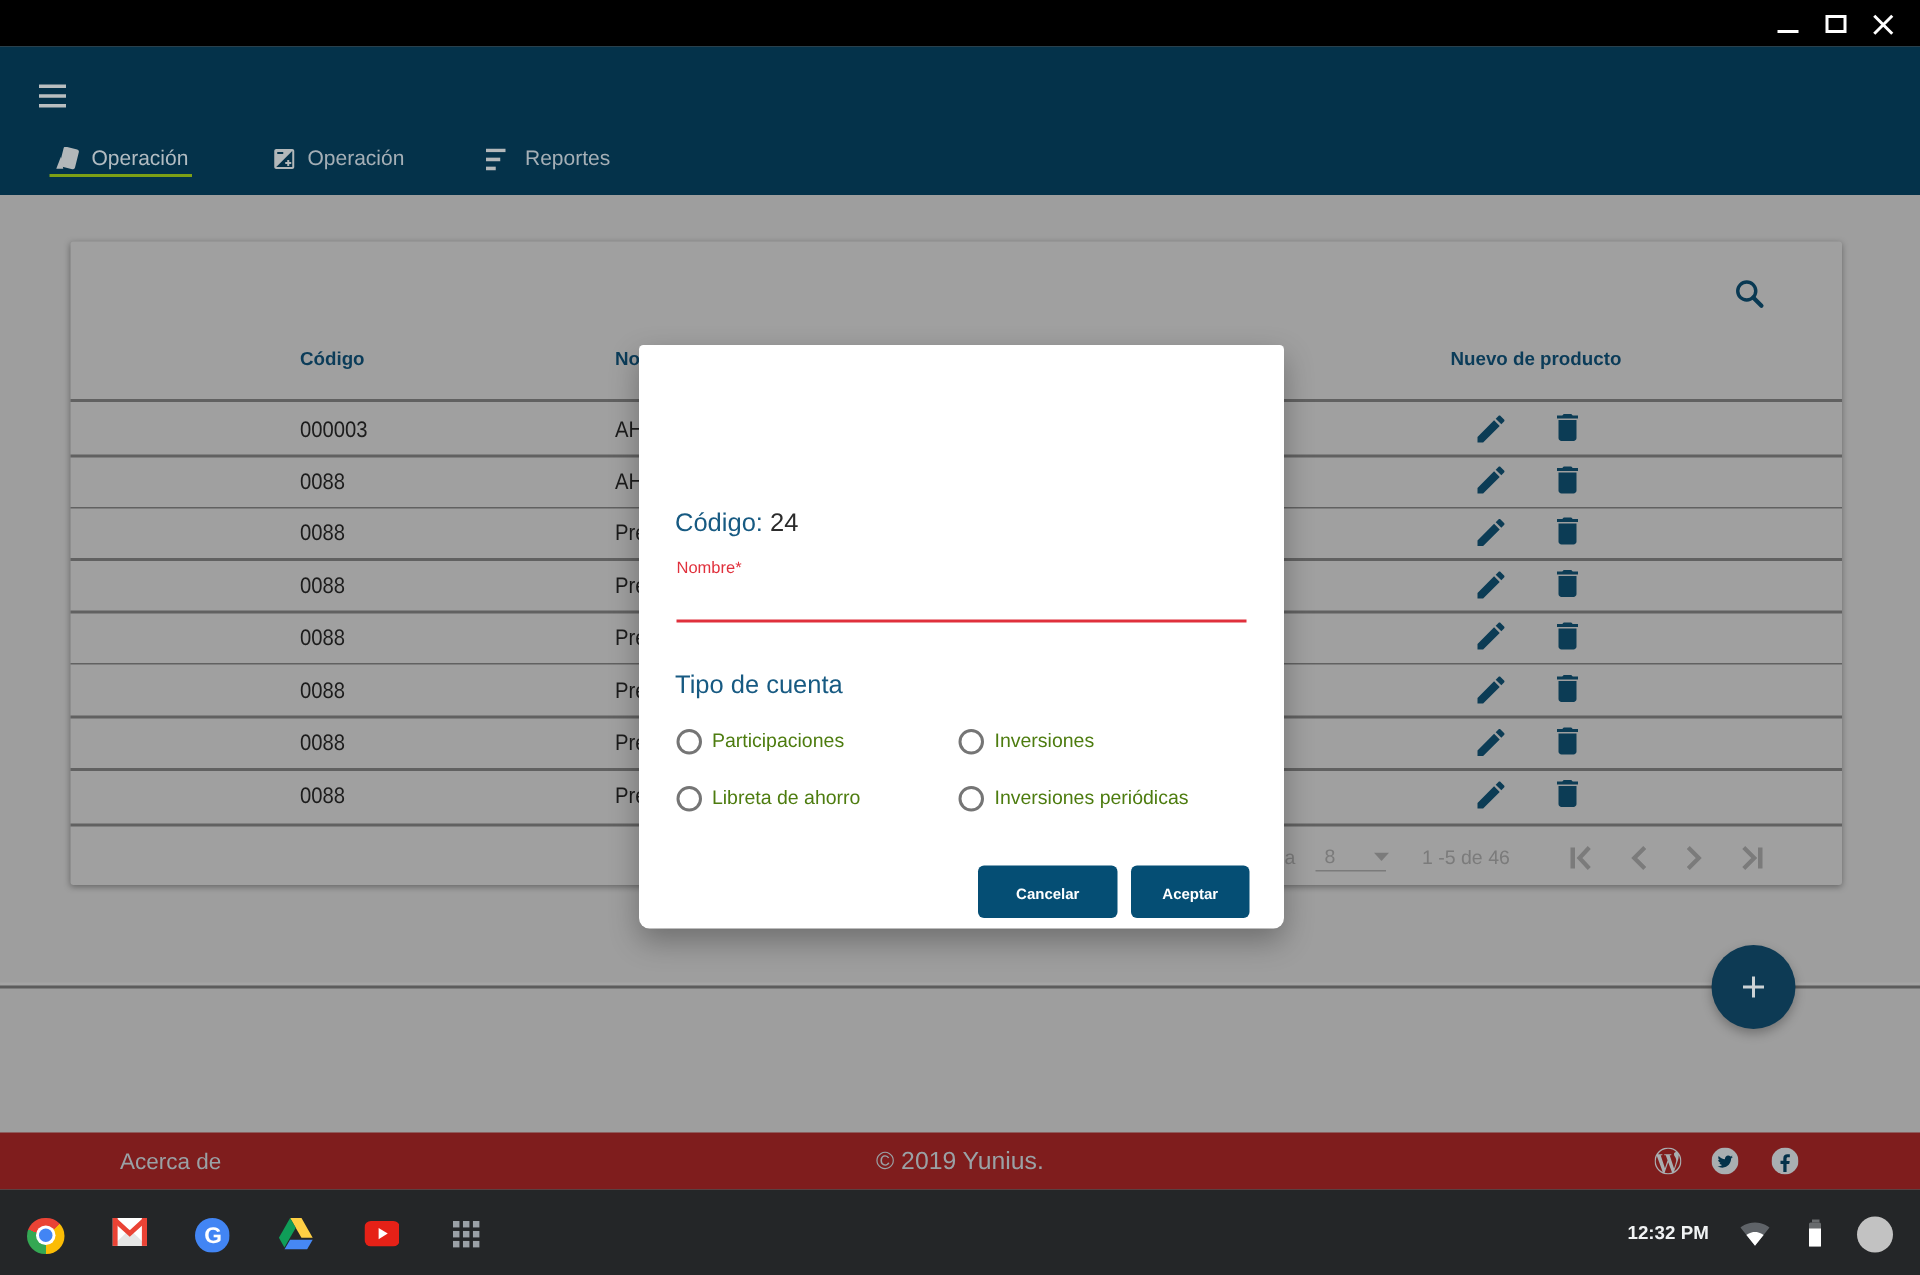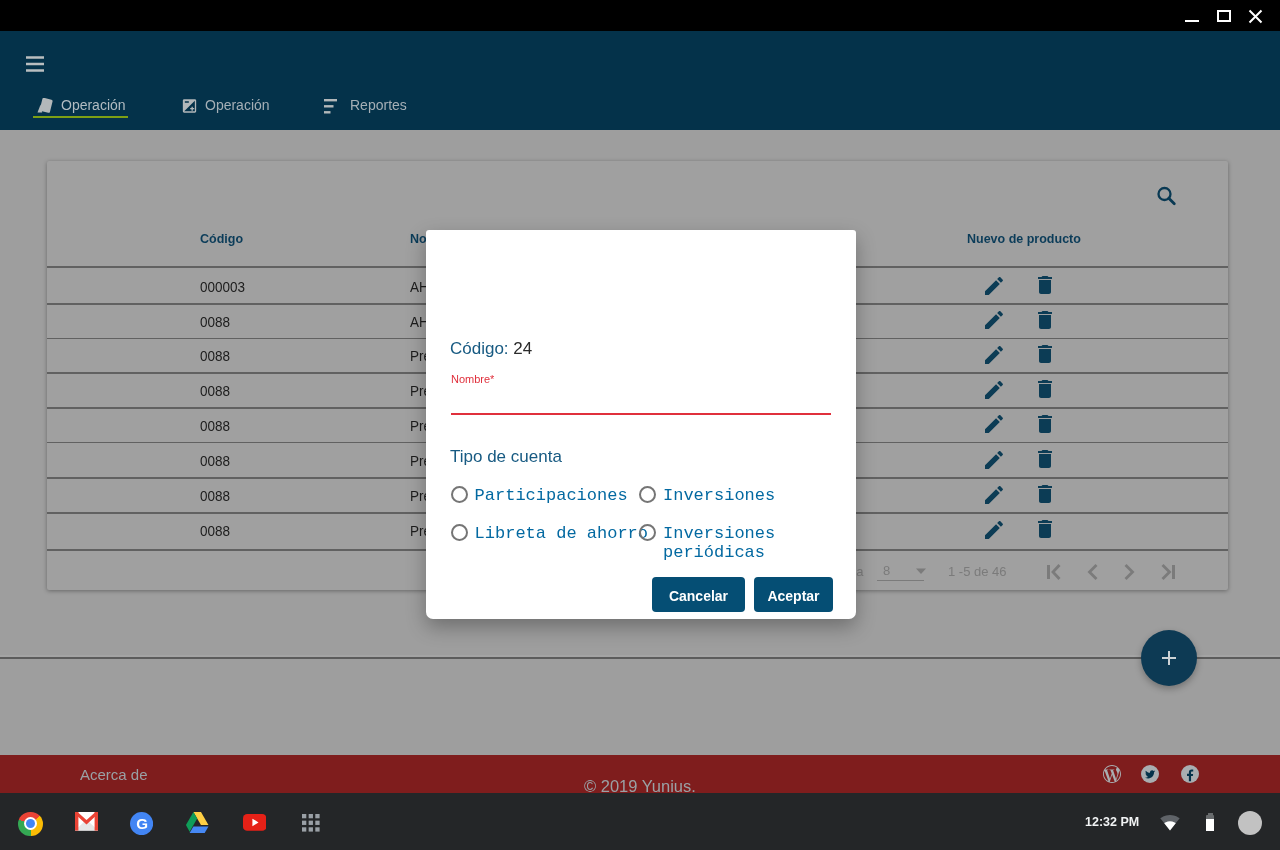--- a/index.html
+++ b/index.html
@@ -35,22 +35,22 @@
 
   
   #shelf { left:0; top:793px; width:1280px; height:57px; background:#242628; }
 
   
   #modal { left:426px; top:230px; width:430px; height:389px; background:#fff; border-radius:3px 3px 7px 7px; box-shadow:0 8px 20px rgba(0,0,0,0.30); }
   #modalhead { left:0; top:0; width:430px; height:64px; background:#054e74; border-radius:3px 3px 0 0; }
   #modaltitle { left:39px; top:23px; font-size:20px; font-weight:bold; color:#fff; letter-spacing:0.3px; }
   .blue { color:#175a82; }
   .radio { width:17px; height:17px; border:2px solid #757575; border-radius:50%; }
-  .rlabel { font-size:17px; color:#0369a1;font-family:Liberation Mono, monospace; }
-  .btn { top:347px; height:35px; background:#054e74; border-radius:4px; color:#fff; font-size:14px; font-weight:bold; text-align:center; line-height:39px; }
+  .rlabel { font-size:13px; color:#4d7c0f; }
+  .btn { top:347px; height:35px; background:#054e74; border-radius:4px; color:#fff; font-size:10px; font-weight:bold; text-align:center; line-height:39px; }
 </style>
 </head>
 <body>
 
 <div class="abs" id="titlebar">
   <div class="abs" style="left:1185px;top:20px;width:14px;height:2px;background:#fff;"></div>
   <div class="abs" style="left:1217px;top:10px;width:14px;height:12px;border:2px solid #fff;"></div>
   <svg class="abs" style="left:1248px;top:9px;" width="15" height="15">
       <path d="M1.5 1.5 L13.5 13.5 M13.5 1.5 L1.5 13.5" stroke="#fff" stroke-width="2"></path>
     </svg>
@@ -196,21 +196,21 @@
   </svg>
 
 <div class="abs" id="bigline"></div>
 <div class="abs" id="fab">
   <div class="abs" style="left:21px;top:26.9px;width:14px;height:2.2px;background:#ccd2d5;"></div>
   <div class="abs" style="left:26.9px;top:21px;width:2.2px;height:14px;background:#ccd2d5;"></div>
 </div>
 
 <div class="abs" id="footer">
   <div class="abs foottxt" style="left:80px;">Acerca de</div>
-  <div class="abs foottxt" style="left:584px;font-size:16.5px;top:10px;margin-top:12px;">© 2019 Yunius.</div>
+  <div class="abs foottxt" style="left:584px;font-size:16.5px;top:10px;">© 2019 Yunius.</div>
   <svg class="abs fico" style="left:1103px;" viewBox="0 0 24 24">
       <path fill="#a9aeb1" d="M12 0C5.4 0 0 5.4 0 12s5.4 12 12 12 12-5.4 12-12S18.6 0 12 0zM1.2 12c0-1.6.3-3 .9-4.4l5.2 14.1C3.7 20 1.2 16.3 1.2 12zm10.8 10.8c-1.1 0-2.1-.2-3-.4l3.2-9.4 3.3 9.1v.2c-1.1.3-2.3.5-3.5.5zm1.5-15.9c.6 0 1.2-.1 1.2-.1.6-.1.5-.9 0-.9 0 0-1.7.1-2.9.1-1 0-2.8-.1-2.8-.1-.6 0-.6.9-.1.9 0 0 .6.1 1.1.1l1.6 4.5-2.3 7L5.5 6.9c.6 0 1.2-.1 1.2-.1.6-.1.5-.9 0-.9 0 0-1.7.1-2.9.1h-.7C5.1 3.1 8.3 1.2 12 1.2c2.8 0 5.3 1.1 7.2 2.8h-.1c-1.1 0-1.8.9-1.8 1.9 0 .9.5 1.7 1.1 2.6.4.7.9 1.7.9 3 0 .9-.4 2-.8 3.5l-1.1 3.6-3.9-11.7zm3.9 14.4l3.3-9.6c.6-1.5.8-2.8.8-3.9v-.9c.8 1.5 1.3 3.2 1.3 5.1 0 3.9-2.1 7.4-5.4 9.3z"></path>
     </svg>
   <svg class="abs fico" style="left:1141px;" viewBox="0 0 24 24">
       <circle cx="12" cy="12" r="12" fill="#a9aeb1"></circle>
       <path fill="#04324a" d="M19 8.3c-.5.2-1 .4-1.6.4.6-.3 1-.9 1.2-1.5-.5.3-1.1.5-1.8.7-.5-.5-1.2-.9-2-.9-1.5 0-2.8 1.2-2.8 2.8 0 .2 0 .4.1.6-2.3-.1-4.4-1.2-5.7-2.9-.2.4-.4.9-.4 1.4 0 1 .5 1.8 1.2 2.3-.5 0-.9-.1-1.3-.3v0c0 1.3 1 2.4 2.2 2.7-.2.1-.5.1-.7.1-.2 0-.4 0-.5-.1.4 1.1 1.4 1.9 2.6 1.9-1 .7-2.1 1.2-3.4 1.2h-.7c1.2.8 2.7 1.2 4.2 1.2 5.1 0 7.8-4.2 7.8-7.8v-.4c.7-.3 1.2-.8 1.6-1.4z"></path>
     </svg>
   <svg class="abs fico" style="left:1181px;" viewBox="0 0 24 24">
       <circle cx="12" cy="12" r="12" fill="#a9aeb1"></circle>
       <path fill="#04324a" d="M13.4 21.9v-7.2h2.4l.4-2.8h-2.8V10c0-.8.2-1.4 1.4-1.4h1.5V6.1c-.3 0-1.2-.1-2.2-.1-2.2 0-3.6 1.3-3.6 3.7v2.1H8v2.8h2.5v7.2h2.9z"></path>

